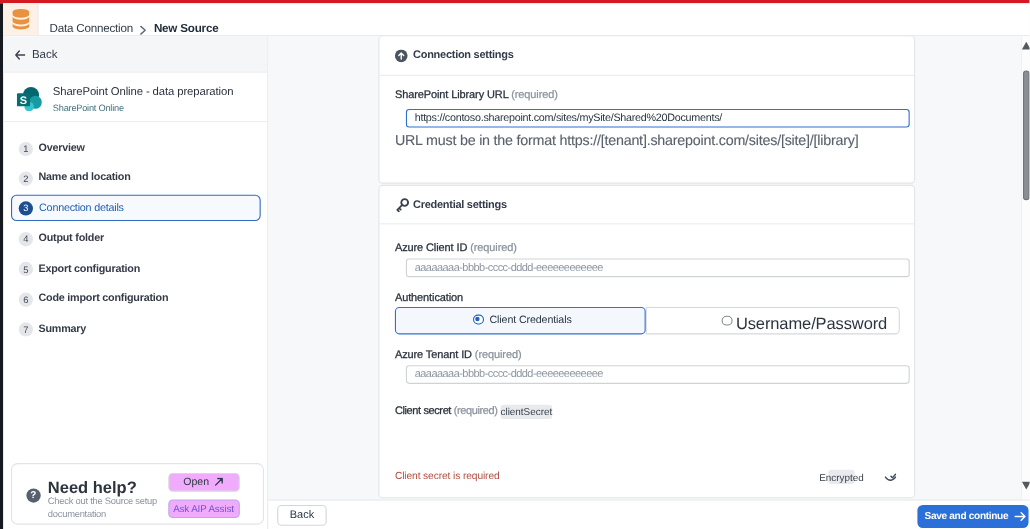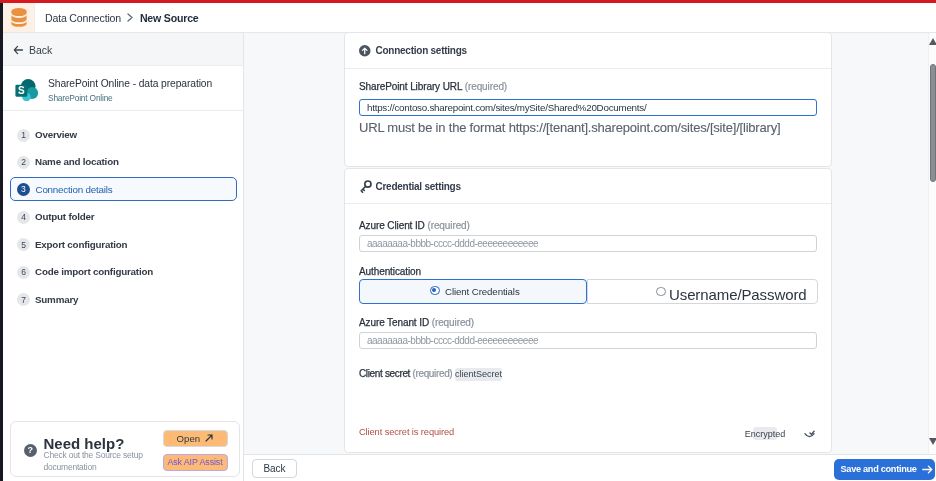--- a/index.html
+++ b/index.html
@@ -8,21 +8,21 @@
   .abs { position:absolute; }
 
   
   #redbar { left:0; top:0; width:936px; height:3px; background:#d41a20; }
   
   #blackbar { left:0; top:3px; width:3px; height:478px; background:#161a20; }
 
   
   #header { left:3px; top:3px; width:933px; height:30px; background:#fff; border-bottom:1px solid #e5e7ea; }
   #logo-sq { left:0; top:0; width:32px; height:29px; background:#fdf0e4; border-right:1px solid #eceef0; }
-  #crumb { left:42px; top:0; height:29px; display:flex; align-items:center; font-size:10.6px; color:#2e3a47; letter-spacing:-0.2px; }
+  #crumb { left:42px; top:0; height:29px; display:flex; align-items:flex-end; font-size:10.6px; color:#2e3a47; letter-spacing:-0.2px; }
   #crumb .sep { margin:0 6.5px; display:flex; }
   #crumb b { color:#1f2b38; }
 
   
   #sidebar { left:3px; top:33px; width:241px; height:448px; background:#fff; border-right:1px solid #e3e5e8; }
   #backrow { left:0; top:0; width:240px; height:33px; background:#f5f6f8; border-bottom:1px solid #ebedef; display:flex; align-items:center; }
   #backrow .txt { font-size:10.5px; color:#333e4b; margin-left:6.5px; position:relative; top:1px; }
   #spblock { left:0; top:34px; width:240px; height:44px; border-bottom:1px solid #ebedef; }
   #sptitle { left:45px; top:11px; font-size:10.3px; color:#2b323c; letter-spacing:-0.1px; }
   #spsub { left:45px; top:25.5px; font-size:8.4px; color:#45707e; letter-spacing:-0.2px; }
@@ -32,34 +32,34 @@
   .step .lbl { position:absolute; left:32px; top:7.5px; font-size:9.8px; color:#343b46; letter-spacing:-0.2px;font-weight:bold; }
   #step3box { left:7px; top:144px; width:227px; height:24px; border:1.3px solid #2f6bbf; border-radius:5px; background:#f6f9fd; }
   #step3box .num { position:absolute; left:5.7px; top:4.5px; width:13.5px; height:13.5px; border-radius:50%; background:#1d4e91; color:#fff; font-size:8.5px; display:flex; align-items:center; justify-content:center; }
   #step3box .lbl { position:absolute; left:24.5px; top:5.5px; font-size:9.8px; color:#2361b2; letter-spacing:-0.2px; }
 
   
   #helpcard { left:6.5px; top:387.5px; width:230px; height:56px; border:1px solid #e2e4e8; border-radius:6px; background:#fff; }
   #qcircle { left:13px; top:22px; width:13.5px; height:13.5px; border-radius:50%; background:#57616e; color:#fff; font-size:9px; font-weight:bold; display:flex; align-items:center; justify-content:center; }
   #helptitle { left:33px; top:13px; font-size:15px; font-weight:bold; color:#2c333d; }
   #helptxt { left:33px; top:27px; font-size:8.5px; color:#8b939f; line-height:12.5px; letter-spacing:-0.22px; white-space:nowrap; }
-  .helpbtn { position:absolute; left:152px; width:65px; height:17.5px; border-radius:4px; background:#fdba74; display:flex; align-items:center; justify-content:center;text-align:center; }
+  .helpbtn { position:absolute; left:142px; width:65px; height:17.5px; border-radius:4px; background:#f0abfc; display:flex; align-items:center; justify-content:center;text-align:center; }
   #openbtn { top:8px; border:1px solid #d6d9dd; color:#2c3845; font-size:9.6px; white-space:nowrap; }
   #askbtn { top:32px; border:1px solid #b7a8ee; color:#6e53dc; font-size:8.9px; white-space:nowrap; letter-spacing:-0.1px; }
 
   
   #main { left:244px; top:33px; width:684px; height:421px; background:#f7f8f9; }
   .card { position:absolute; left:100px; width:488px; background:#fff; border:1px solid #e3e5e8; border-radius:4px; }
   #card1 { top:-1px; height:135px; }
   #card2 { top:134.5px; height:285.5px; }
   .cardhead { position:absolute; left:0; top:0; width:100%; height:35.5px; border-bottom:1px solid #e9ebed; }
   .cardhead .title { position:absolute; left:30.5px; top:12px; font-size:10px; font-weight:bold; color:#333c4a; letter-spacing:-0.25px; }
   .label { position:absolute; left:14px; font-size:10px; color:#2a323d; letter-spacing:-0.1px; -webkit-text-stroke:0.25px #2a323d; }
   .label .req { color:#8a929c; -webkit-text-stroke:0.2px #8a929c; }
-  .input { position:absolute; left:14px; width:458px; height:17px; border:1px solid #cfd3d7; border-radius:3px; background:#fff; font-size:10.5px; display:flex; align-items:center; padding-left:7px; }
+  .input { position:absolute; left:24px; width:458px; height:17px; border:1px solid #cfd3d7; border-radius:3px; background:#fff; font-size:10.5px; display:flex; align-items:center; padding-left:7px; }
   .ph { color:#8e97a1; font-size:10px; letter-spacing:-0.5px; }
 
   
   #seg { position:absolute; left:14px; top:110px; width:459px; height:25px; }
   #segL { position:absolute; left:0; top:0; width:228px; height:25px; border:1.6px solid #2e71d2; border-radius:4px; background:#f4f8fd; z-index:2; }
   #segR { position:absolute; left:228px; top:0; width:231px; height:25px; border:1px solid #d5d8db; border-radius:0 4px 4px 0; background:#fff; }
   .radio-on { position:absolute; width:9.6px; height:9.6px; border-radius:50%; border:1.5px solid #2262c4; background:#fff; }
   .radio-on:after { content:""; position:absolute; left:1.35px; top:1.35px; width:4px; height:4px; border-radius:50%; background:#2262c4; }
   .radio-off { position:absolute; width:9.6px; height:9.6px; border-radius:50%; border:1.1px solid #828c96; background:#fff; }
   #segL .seglbl { position:absolute; left:85px; top:6px; font-size:9.7px; color:#2b3540; letter-spacing:-0.1px; }

